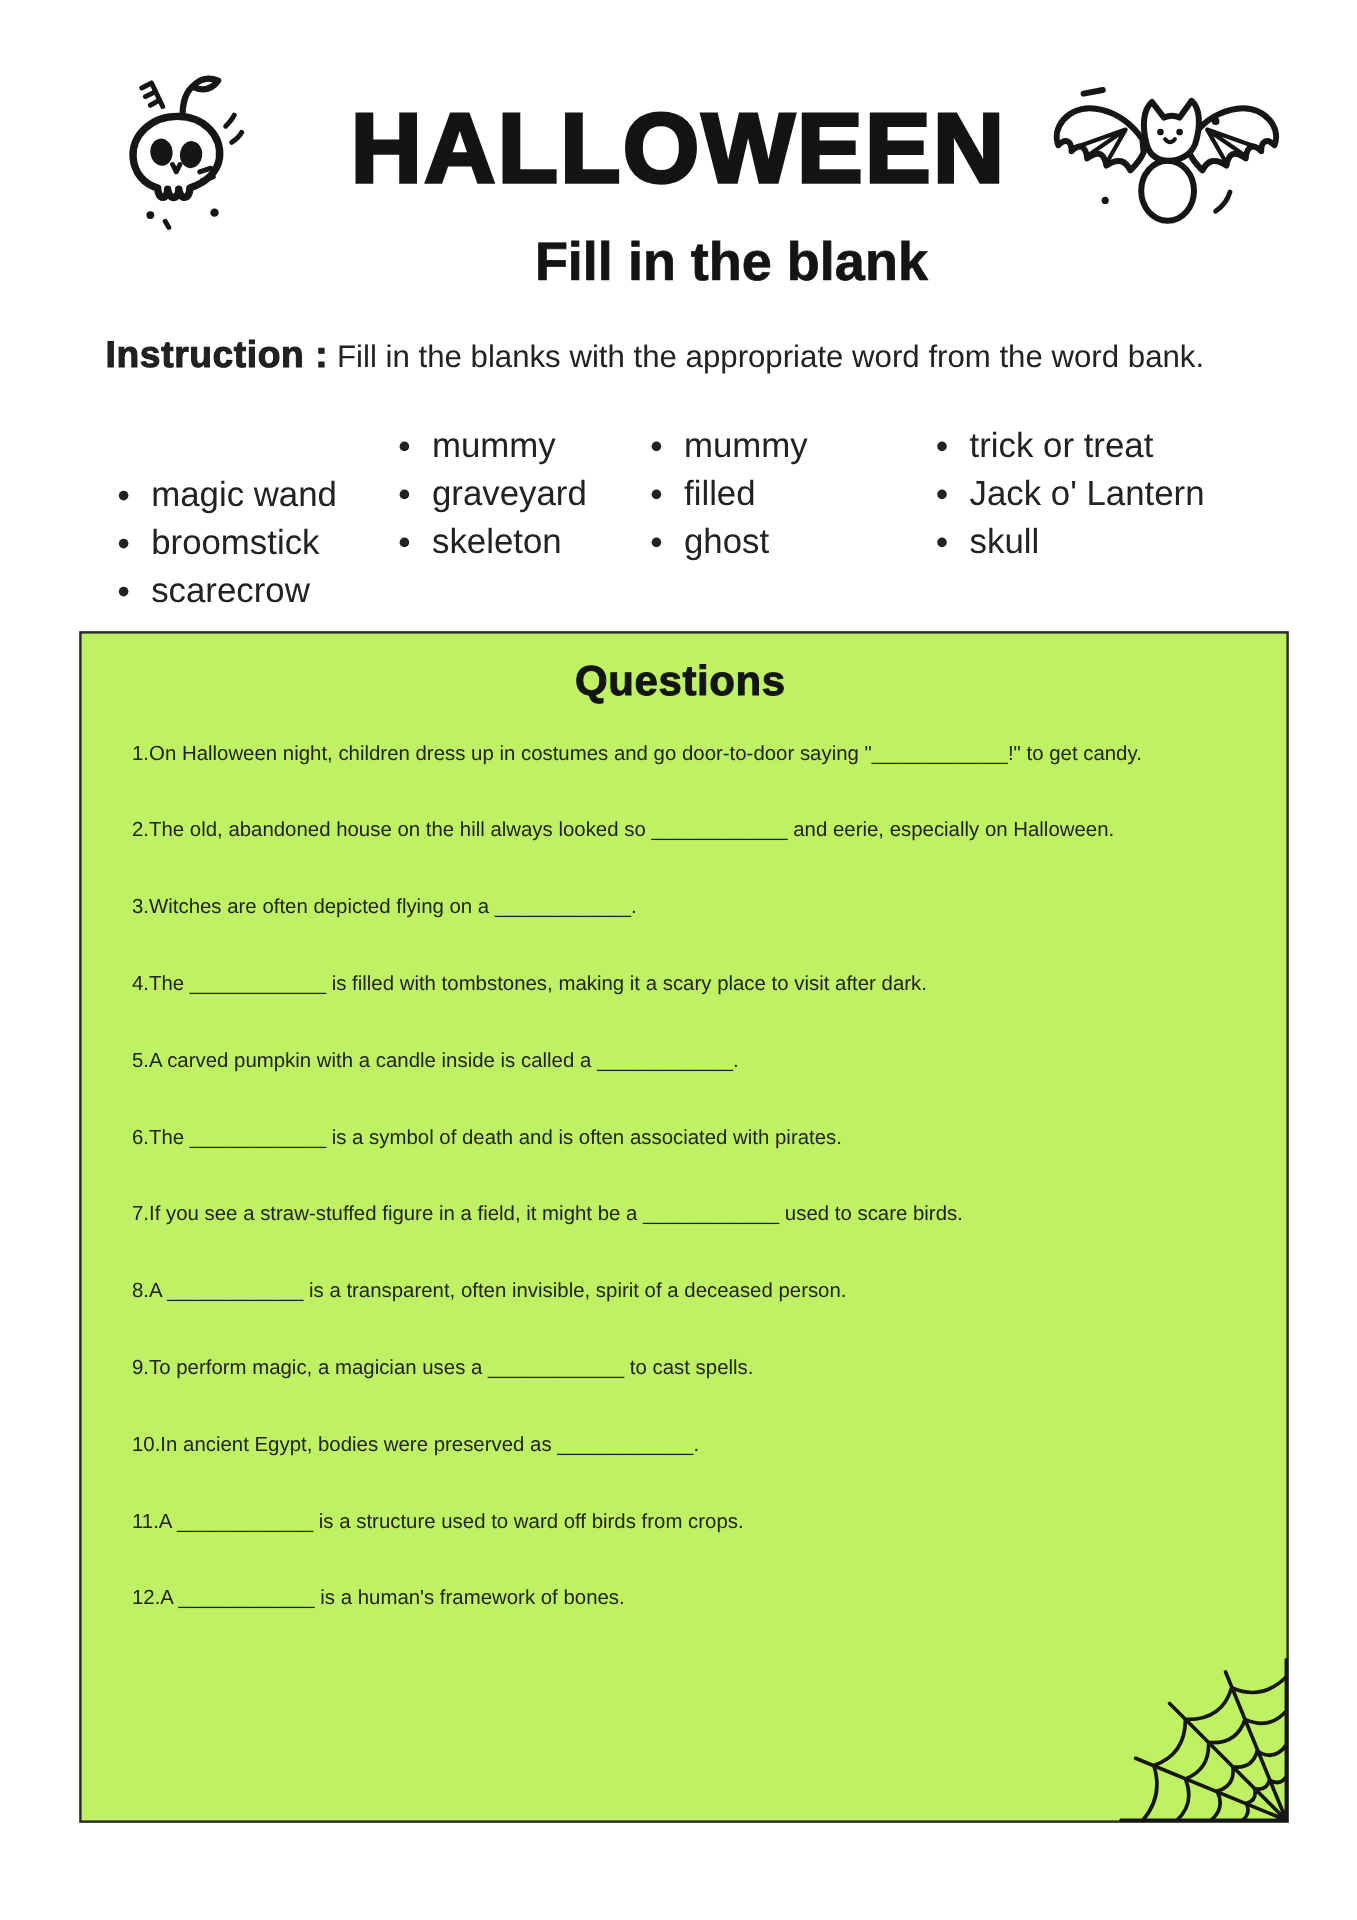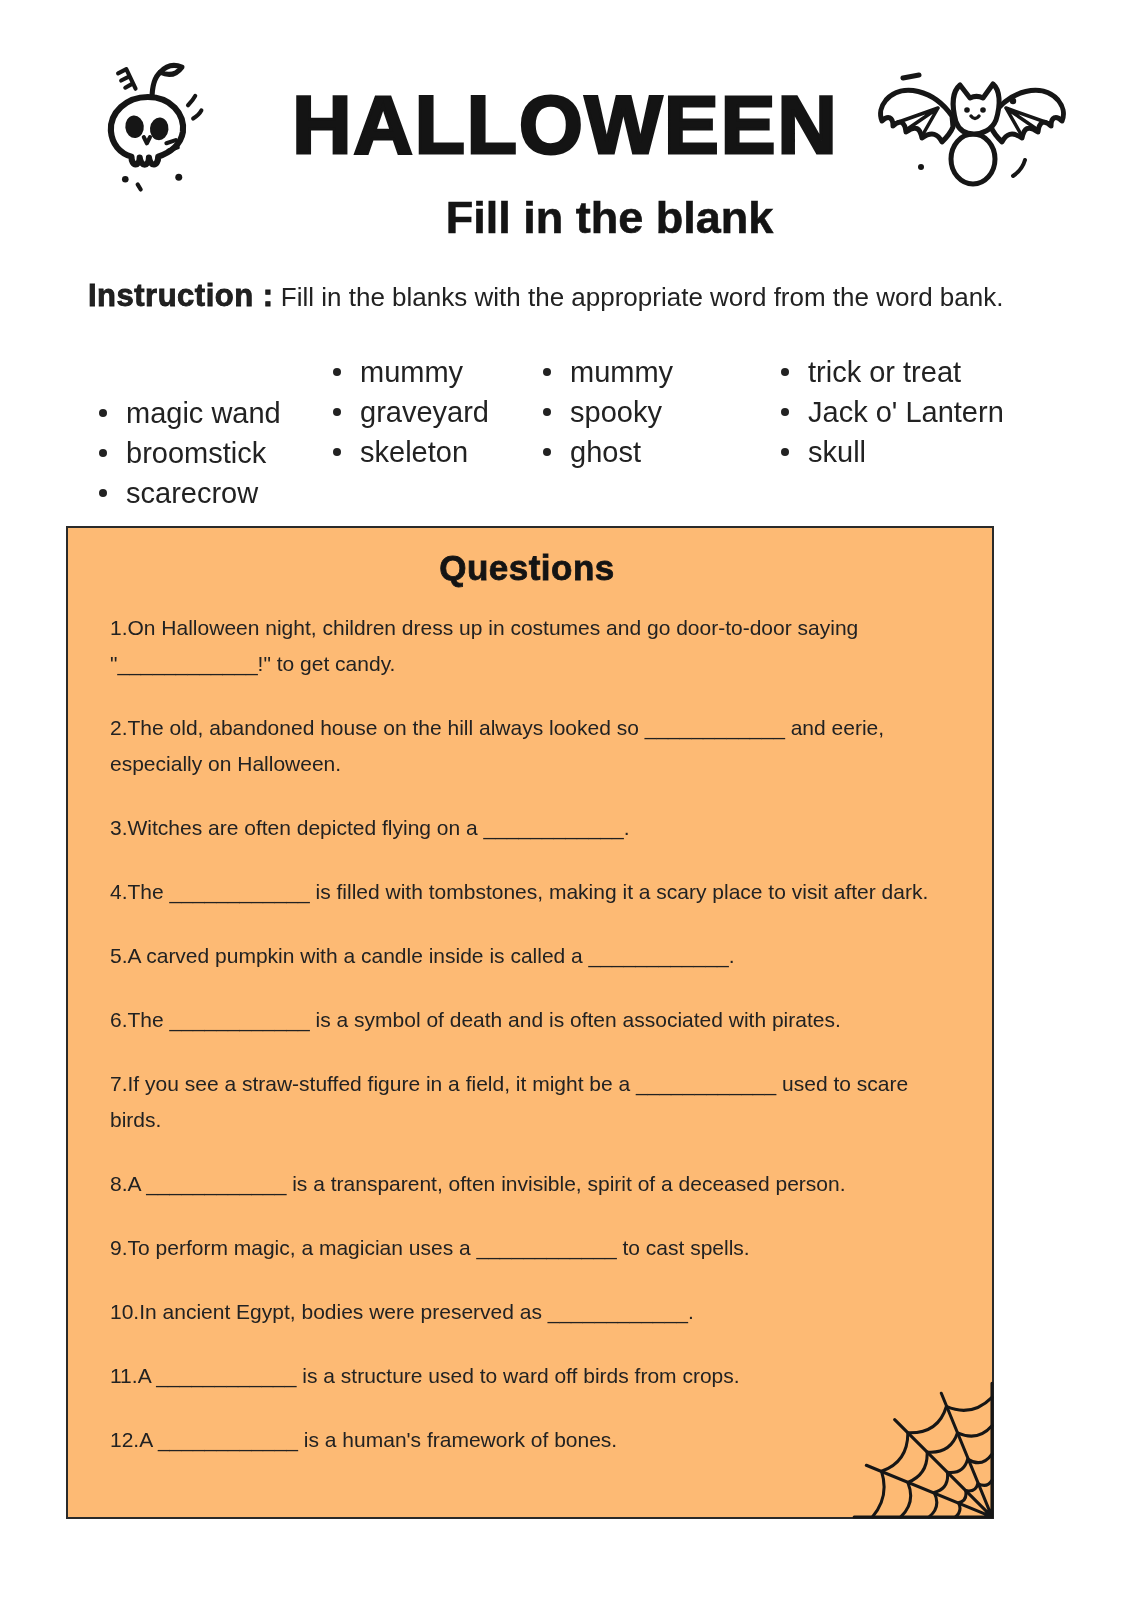--- a/index.html
+++ b/index.html
@@ -25,29 +25,29 @@
   .instruction{position:absolute;left:88px;top:276px;width:990px;font-size:26px;line-height:1.3;color:#222;}
   .instruction b{font-size:31px;-webkit-text-stroke:0.8px #141414;letter-spacing:0.5px;}
   
   .wordbank{position:absolute;left:96px;top:352px;width:960px;display:flex;}
   .wb-col{list-style:none;margin:0;padding:0;}
   .wb-col.c0{width:234px;margin-top:41px;} .wb-col.c1{width:210px;} .wb-col.c2{width:238px;} .wb-col.c3{flex:1;}
   .wb-col li{position:relative;padding-left:30px;font-size:29px;line-height:40px;color:#222;}
   .wb-col li::before{content:"";position:absolute;left:3px;top:16px;width:8px;height:8px;border-radius:50%;background:#222;}
   
   .qbox{
-    position:absolute;left:66px;top:526px;width:928px;height:993px;
-    border:2px solid #2a2a2a;box-sizing:border-box;background:#fdba74;
+    position:absolute;left:66px;top:526px;width:1008px;height:993px;
+    border:2px solid #2a2a2a;box-sizing:border-box;background:#bef264;
     padding:16px 48px 0 42px;
   }
   .qheading{
     text-align:center;font-size:35px;font-weight:bold;color:#141414;
     -webkit-text-stroke:0.8px #141414;margin:4px 0 22px 0;letter-spacing:0.5px;
   }
-  .question{font-size:21px;line-height:36px;color:#222;margin:0 0 28px 0;}
+  .question{font-size:17px;line-height:36px;color:#222;margin:0 0 28px 0;}
   .webcorner{position:absolute;right:-2px;bottom:-2px;width:152px;height:142px;}
   svg .ink{stroke:#161616;fill:none;stroke-linecap:round;stroke-linejoin:round;}
   svg .fillw{fill:#ffffff;}
   svg .filld{fill:#161616;stroke:none;}
 </style>
 </head>
 <body>
 
 <div class="skull-wrap">
   <svg width="134" height="144" viewBox="0 0 130 140">
@@ -115,21 +115,21 @@
     <li>broomstick</li>
     <li>scarecrow</li>
   </ul>
   <ul class="wb-col c1">
     <li>mummy</li>
     <li>graveyard</li>
     <li>skeleton</li>
   </ul>
   <ul class="wb-col c2">
     <li>mummy</li>
-    <li>spooky</li>
+    <li>filled</li>
     <li>ghost</li>
   </ul>
   <ul class="wb-col c3">
     <li>trick or treat</li>
     <li>Jack o' Lantern</li>
     <li>skull</li>
   </ul>
 </div>
 
 <div class="qbox">

